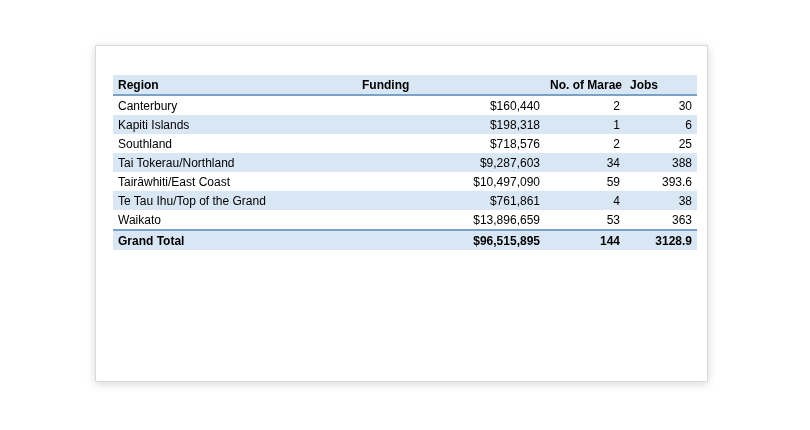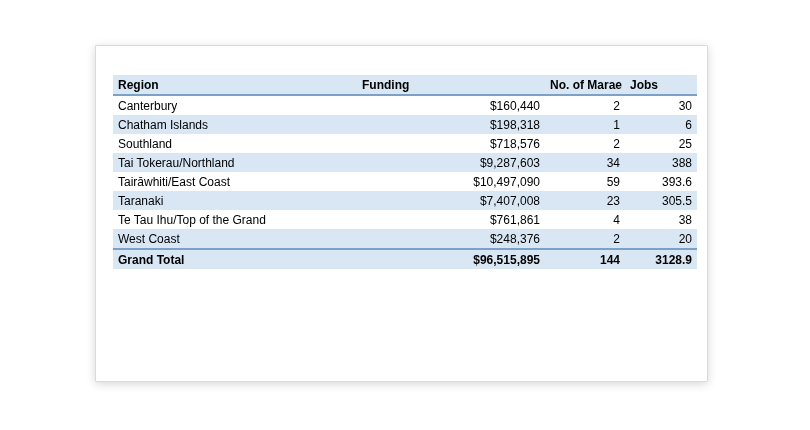--- a/index.html
+++ b/index.html
@@ -86,21 +86,21 @@
         </tr>
       </thead>
       <tbody>
           <tr>
     <td>Canterbury</td>
     <td class="num">$160,440</td>
     <td class="num">2</td>
     <td class="num">30</td>
   </tr>
           <tr>
-    <td>Chatham Islands</td>
+    <td>Kapiti Islands</td>
     <td class="num">$198,318</td>
     <td class="num">1</td>
     <td class="num">6</td>
   </tr>
           <tr>
     <td>Southland</td>
     <td class="num">$718,576</td>
     <td class="num">2</td>
     <td class="num">25</td>
   </tr>
@@ -110,36 +110,30 @@
     <td class="num">34</td>
     <td class="num">388</td>
   </tr>
           <tr>
     <td>Tairāwhiti/East Coast</td>
     <td class="num">$10,497,090</td>
     <td class="num">59</td>
     <td class="num">393.6</td>
   </tr>
           <tr>
-    <td>Taranaki</td>
-    <td class="num">$7,407,008</td>
-    <td class="num">23</td>
-    <td class="num">305.5</td>
-  </tr>
-          <tr>
     <td>Te Tau Ihu/Top of the Grand</td>
     <td class="num">$761,861</td>
     <td class="num">4</td>
     <td class="num">38</td>
   </tr>
           <tr>
-    <td>West Coast</td>
-    <td class="num">$248,376</td>
-    <td class="num">2</td>
-    <td class="num">20</td>
+    <td>Waikato</td>
+    <td class="num">$13,896,659</td>
+    <td class="num">53</td>
+    <td class="num">363</td>
   </tr>
         </tbody>
       <tfoot>
         <tr>
           <td>Grand Total</td>
           <td class="num">$96,515,895</td>
           <td class="num">144</td>
           <td class="num">3128.9</td>
         </tr>
       </tfoot>

